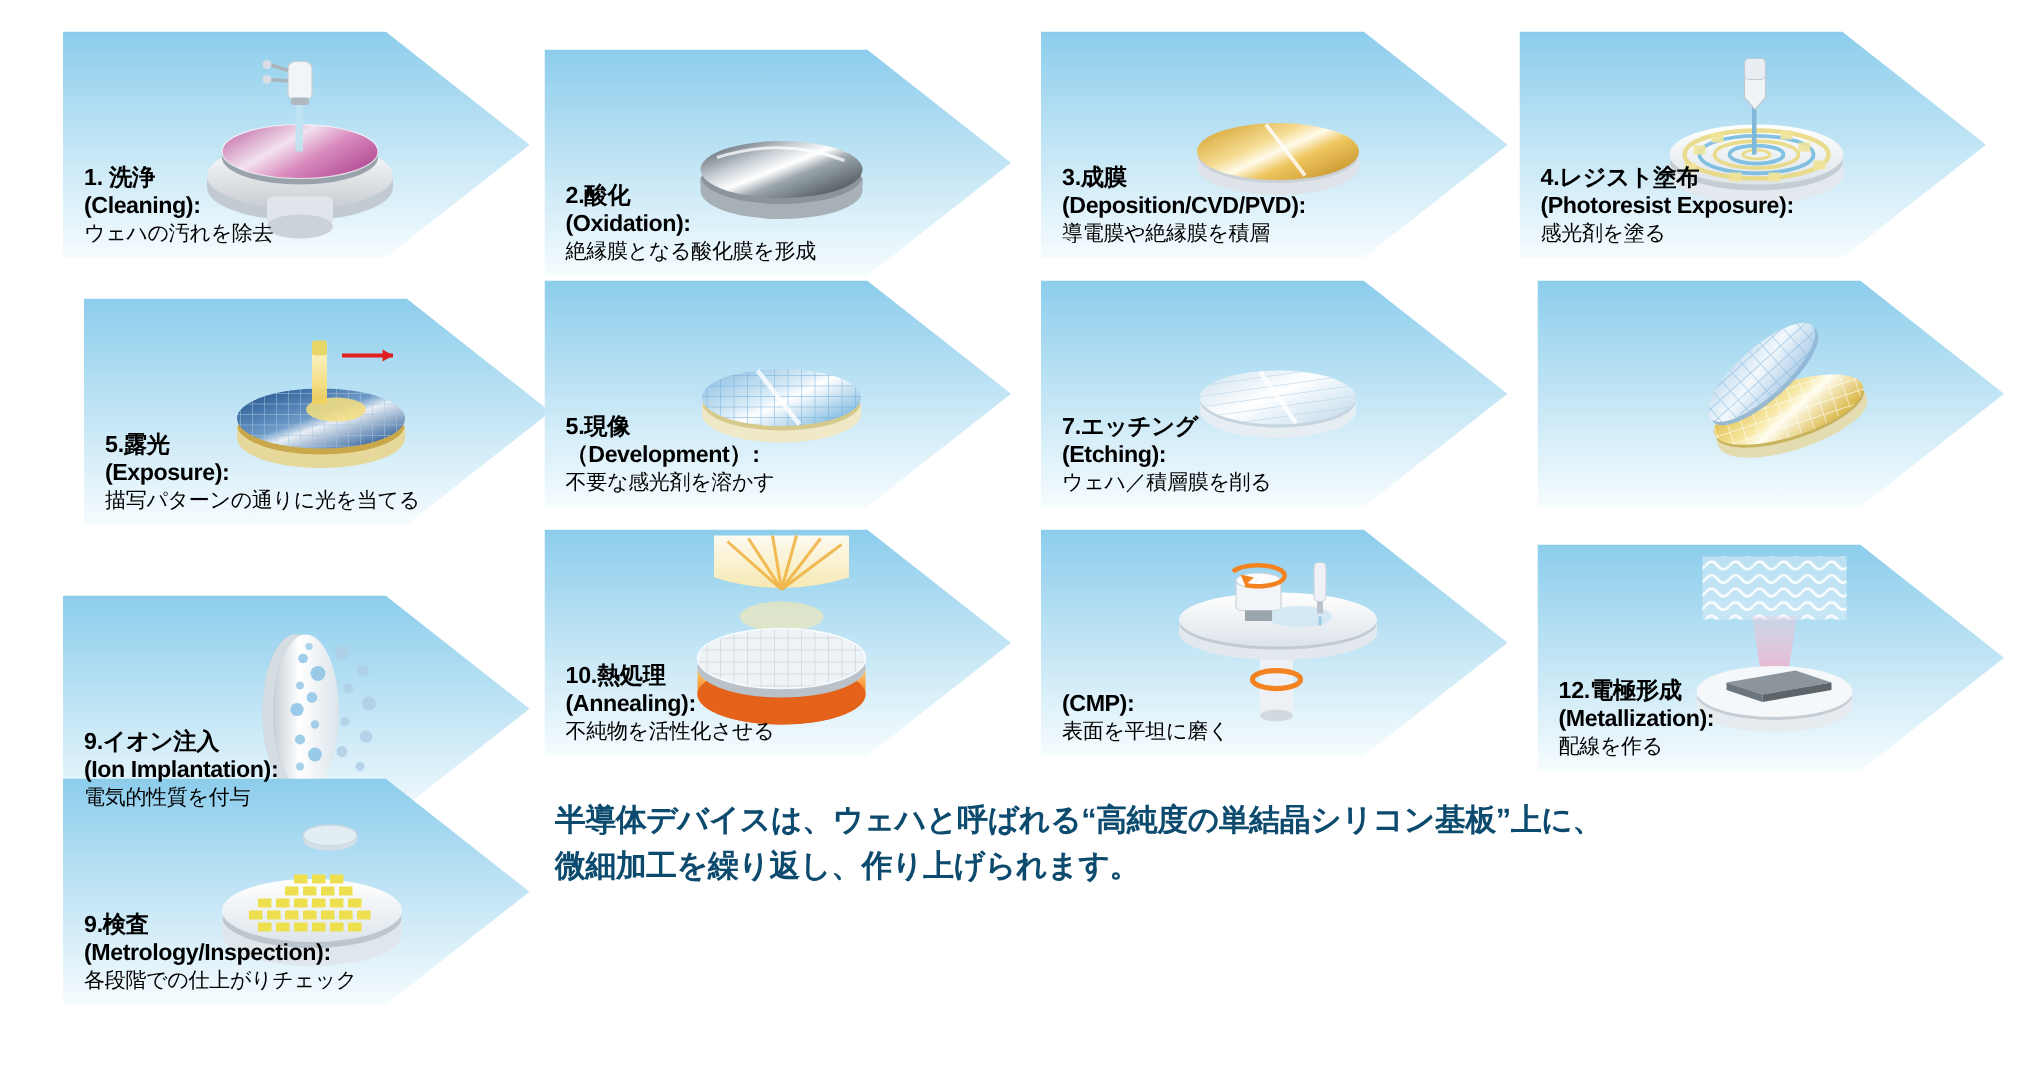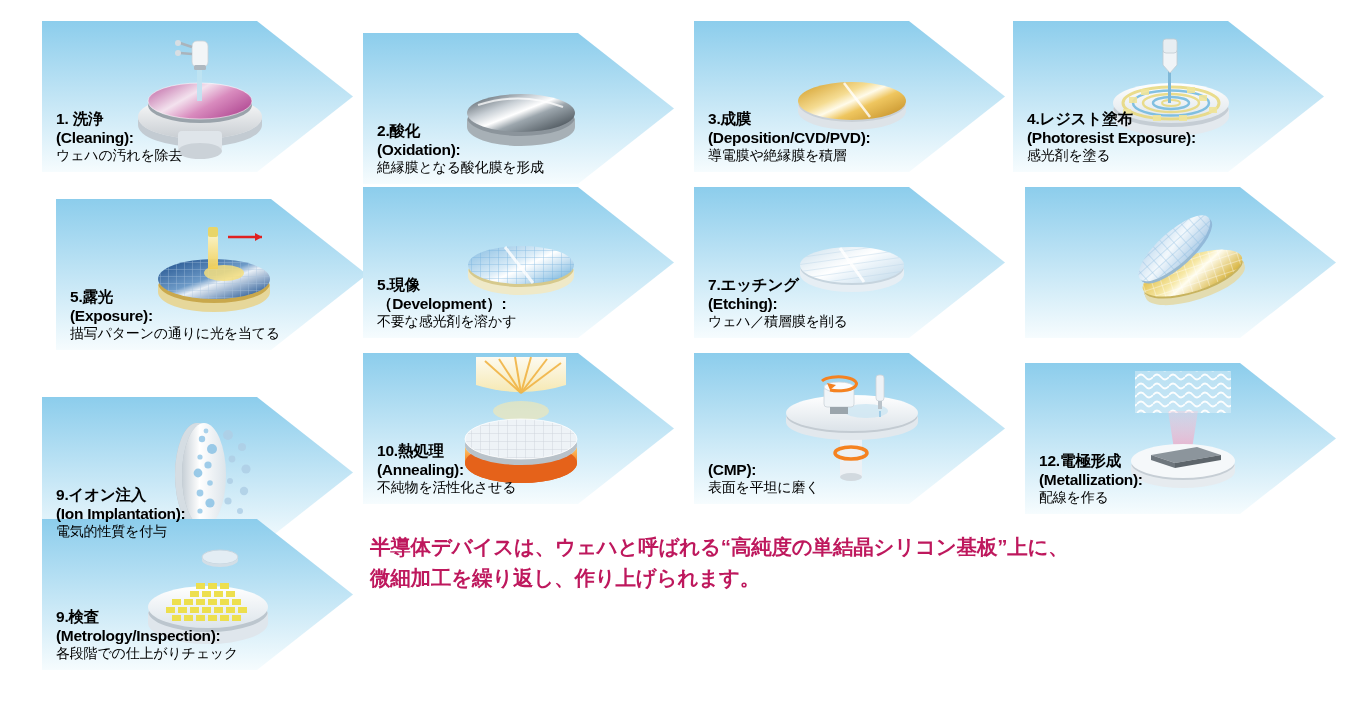--- a/index.html
+++ b/index.html
@@ -78,21 +78,21 @@
     letter-spacing: -0.2px;
     white-space: nowrap;
   }
 
   
   #caption {
     position: absolute;
     left: 370px;
     top: 531px;
     width: 900px;
-    color: #be185d;
+    color: #0c4a6e;
     font-size: 20.5px;
     font-weight: bold;
     line-height: 1.52;
     letter-spacing: -0.2px;
     white-space: nowrap;
   }
   #caption div { display: block; }
 </style>
 </head>
 <body>

